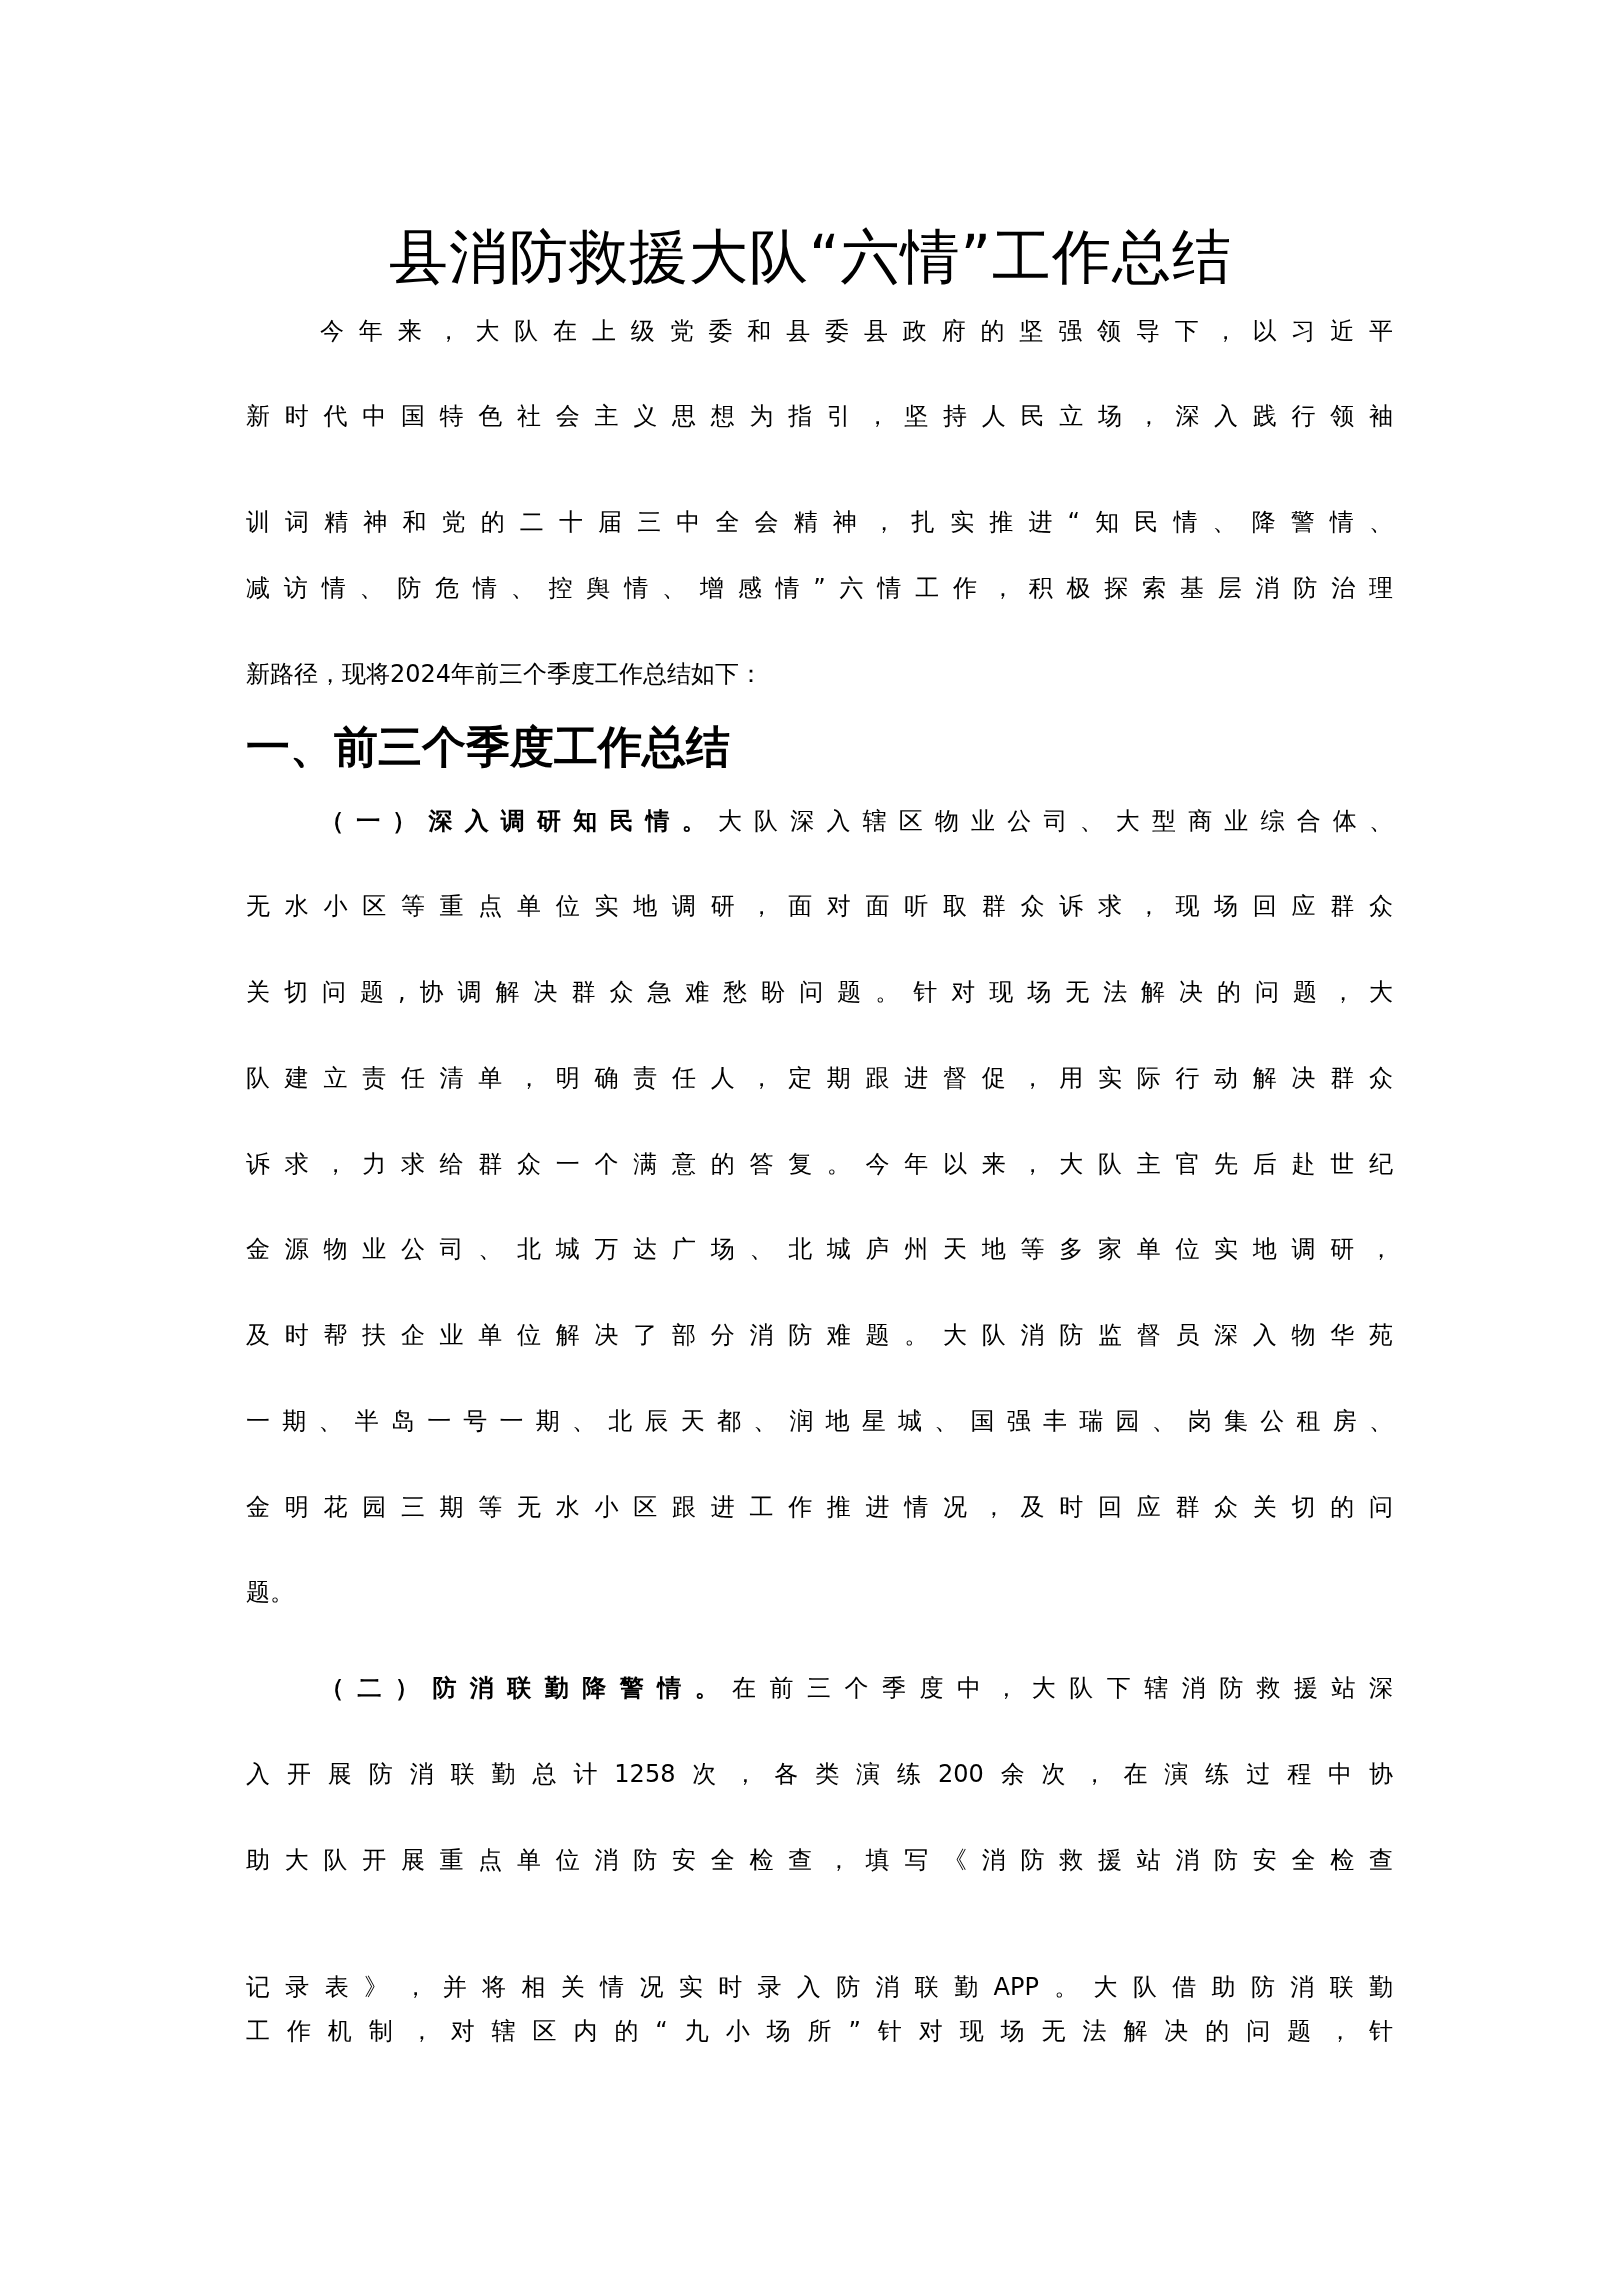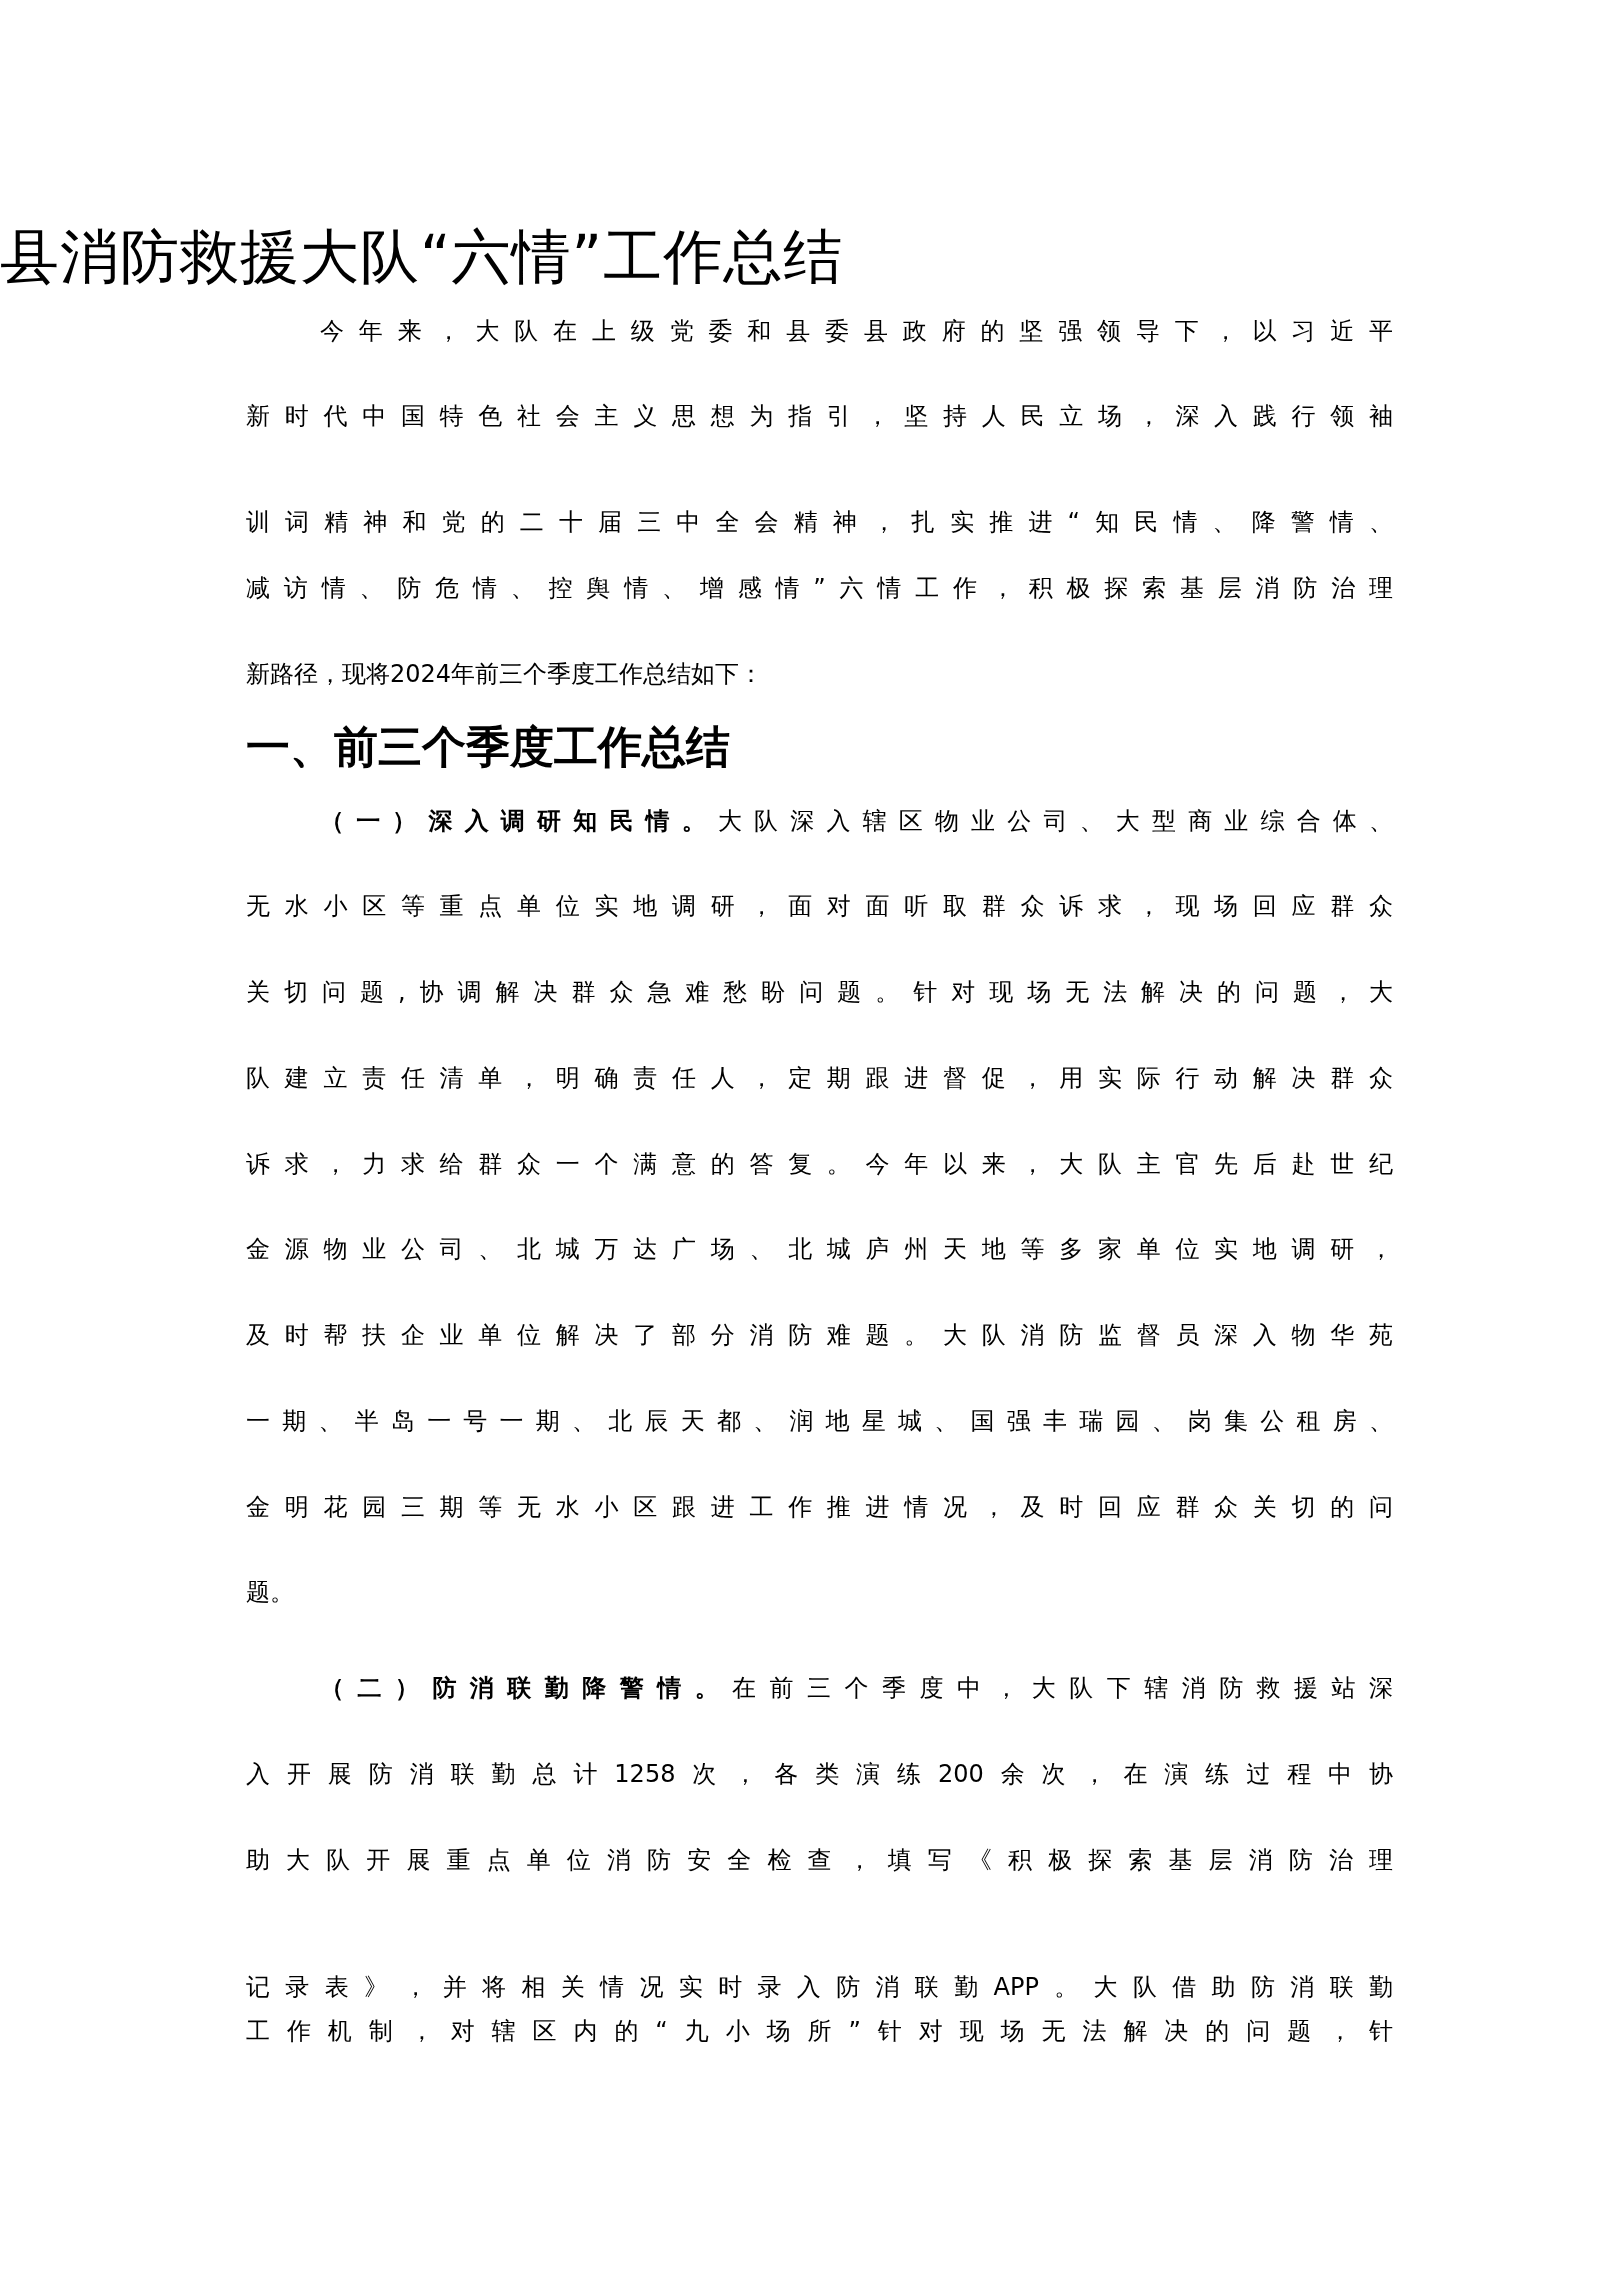--- a/index.html
+++ b/index.html
@@ -1,18 +1,18 @@
 <!DOCTYPE html>
 <html><head>
 <meta charset="utf-8">
 <style>
   html, body { margin: 0; padding: 0; background: #ffffff; }
   body { width: 1621px; height: 2293px; position: relative; overflow: hidden;
          font-family: "DejaVu Sans", "Liberation Sans", sans-serif; color: #000; }
-  .title { position: absolute; left: 0; width: 1621px; top: 218px; text-align: left;
+  .title { position: absolute; left: 0; width: 1621px; top: 218px; text-align: center;
            font-size: 59px; line-height: 78px; letter-spacing: 1px; }
   .line { position: absolute; left: 246px; width: 1147px; font-size: 24px; line-height: 49px;
           white-space: nowrap; text-align: justify; text-align-last: justify; }
   .line.first { left: 320px; width: 1073px; }
   .line.last { text-align-last: left; }
   .heading { position: absolute; left: 246px; font-size: 44px; line-height: 49px; font-weight: bold; white-space: nowrap; }
   .lead { font-weight: bold; }
 </style>
 </head>
 <body>
@@ -34,17 +34,17 @@
   <div class="line" style="top:1054px">队建立责任清单，明确责任人，定期跟进督促，用实际行动解决群众</div>
   <div class="line" style="top:1140px">诉求，力求给群众一个满意的答复。今年以来，大队主官先后赴世纪</div>
   <div class="line" style="top:1225px">金源物业公司、北城万达广场、北城庐州天地等多家单位实地调研，</div>
   <div class="line" style="top:1311px">及时帮扶企业单位解决了部分消防难题。大队消防监督员深入物华苑</div>
   <div class="line" style="top:1397px">一期、半岛一号一期、北辰天都、润地星城、国强丰瑞园、岗集公租房、</div>
   <div class="line" style="top:1483px">金明花园三期等无水小区跟进工作推进情况，及时回应群众关切的问</div>
   <div class="line last" style="top:1568px">题。</div>
 
   <div class="line first" style="top:1664px"><span class="lead">（二）防消联勤降警情。</span><span>在前三个季度中，大队下辖消防救援站深</span></div>
   <div class="line" style="top:1750px">入开展防消联勤总计1258次，各类演练200余次，在演练过程中协</div>
-  <div class="line" style="top:1836px">助大队开展重点单位消防安全检查，填写《积极探索基层消防治理</div>
+  <div class="line" style="top:1836px">助大队开展重点单位消防安全检查，填写《消防救援站消防安全检查</div>
   <div class="line" style="top:1963px">记录表》，并将相关情况实时录入防消联勤APP。大队借助防消联勤</div>
   <div class="line" style="top:2007px">工作机制，对辖区内的“九小场所”针对现场无法解决的问题，针</div>
 </div>
 
 
 </body></html>

